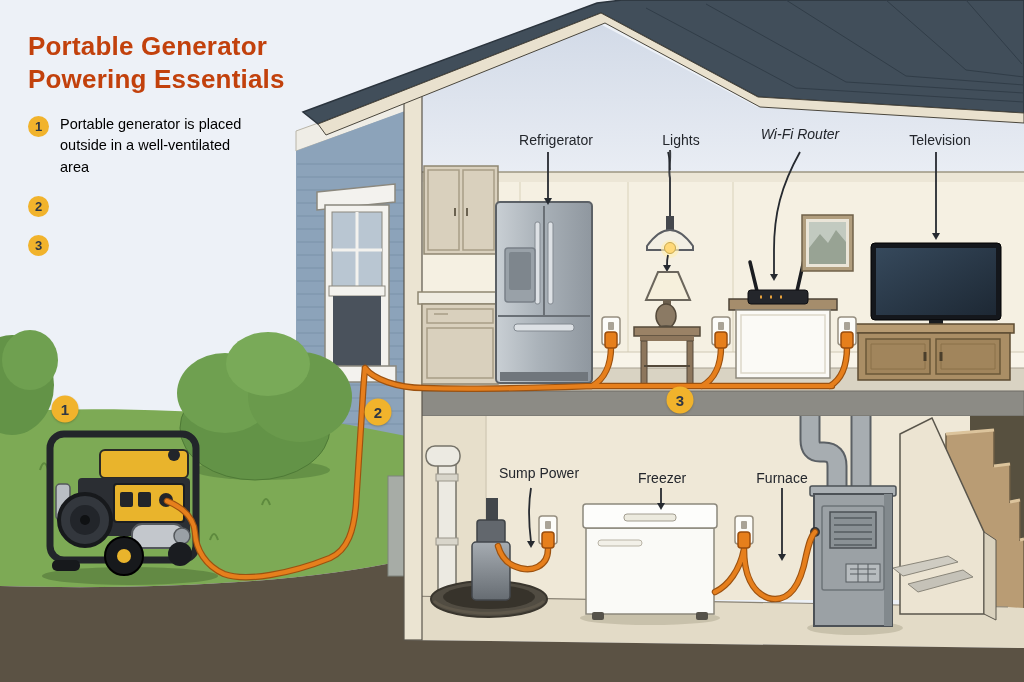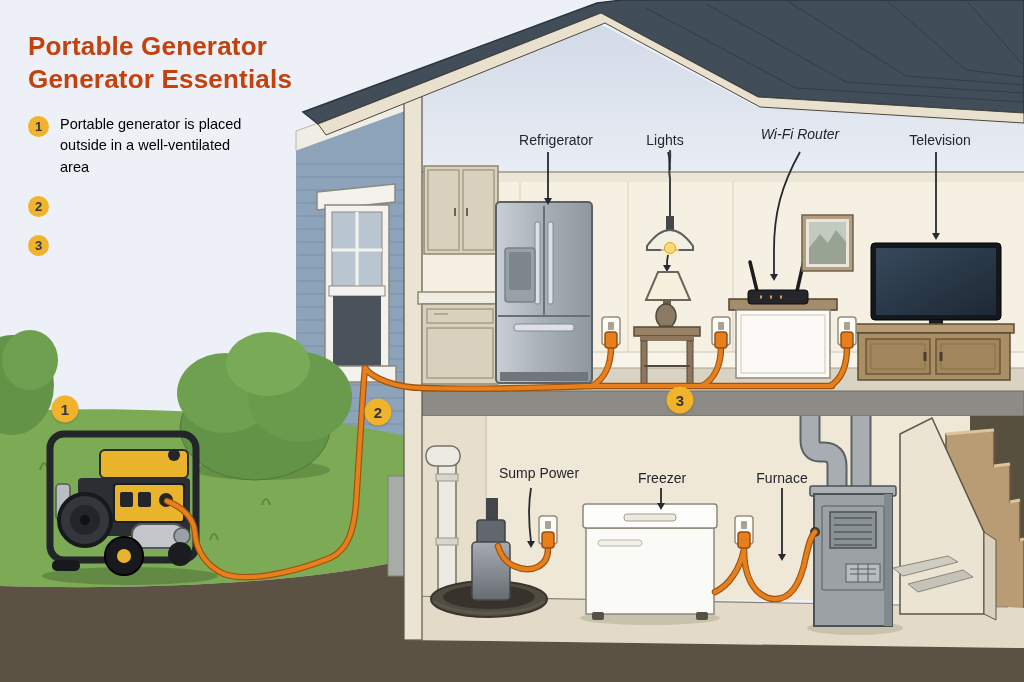--- a/index.html
+++ b/index.html
@@ -238,38 +238,38 @@
     <polygon points="527,541 535,541 531,548" fill="#262a30" stroke="none"></polygon>
     <path d="M661,488 V503"></path>
     <polygon points="657,503 665,503 661,510" fill="#262a30" stroke="none"></polygon>
     <path d="M782,488 V554"></path>
     <polygon points="778,554 786,554 782,561" fill="#262a30" stroke="none"></polygon>
   </g>
 </svg>
 
 <div class="title">
   <div>Portable Generator</div>
-  <div>Generator Essentials</div>
+  <div>Powering Essentials</div>
 </div>
 
 <div class="steps">
   <div class="step">
     <div class="stepnum">1</div>
     <div class="steptext">Portable generator is placed outside in a well-ventilated area</div>
   </div>
   <div class="step">
     <div class="stepnum">2</div>
   </div>
   <div class="step">
     <div class="stepnum">3</div>
   </div>
 </div>
 
 <div class="dlabel" style="left:556px;top:132px;text-align:center;">Refrigerator</div>
-<div class="dlabel" style="left:665px;top:132px;">Lights</div>
+<div class="dlabel" style="left:681px;top:132px;">Lights</div>
 <div class="dlabel" style="left:800px;top:126px;font-style:italic;">Wi-Fi Router</div>
 <div class="dlabel" style="left:940px;top:132px;">Television</div>
 <div class="dlabel" style="left:539px;top:465px;">Sump Power</div>
 <div class="dlabel" style="left:662px;top:470px;">Freezer</div>
 <div class="dlabel" style="left:782px;top:470px;">Furnace</div>
 
 <div class="badge" style="left:65px;top:409px;">1</div>
 <div class="badge" style="left:378px;top:412px;">2</div>
 <div class="badge" style="left:680px;top:400px;">3</div>
 

